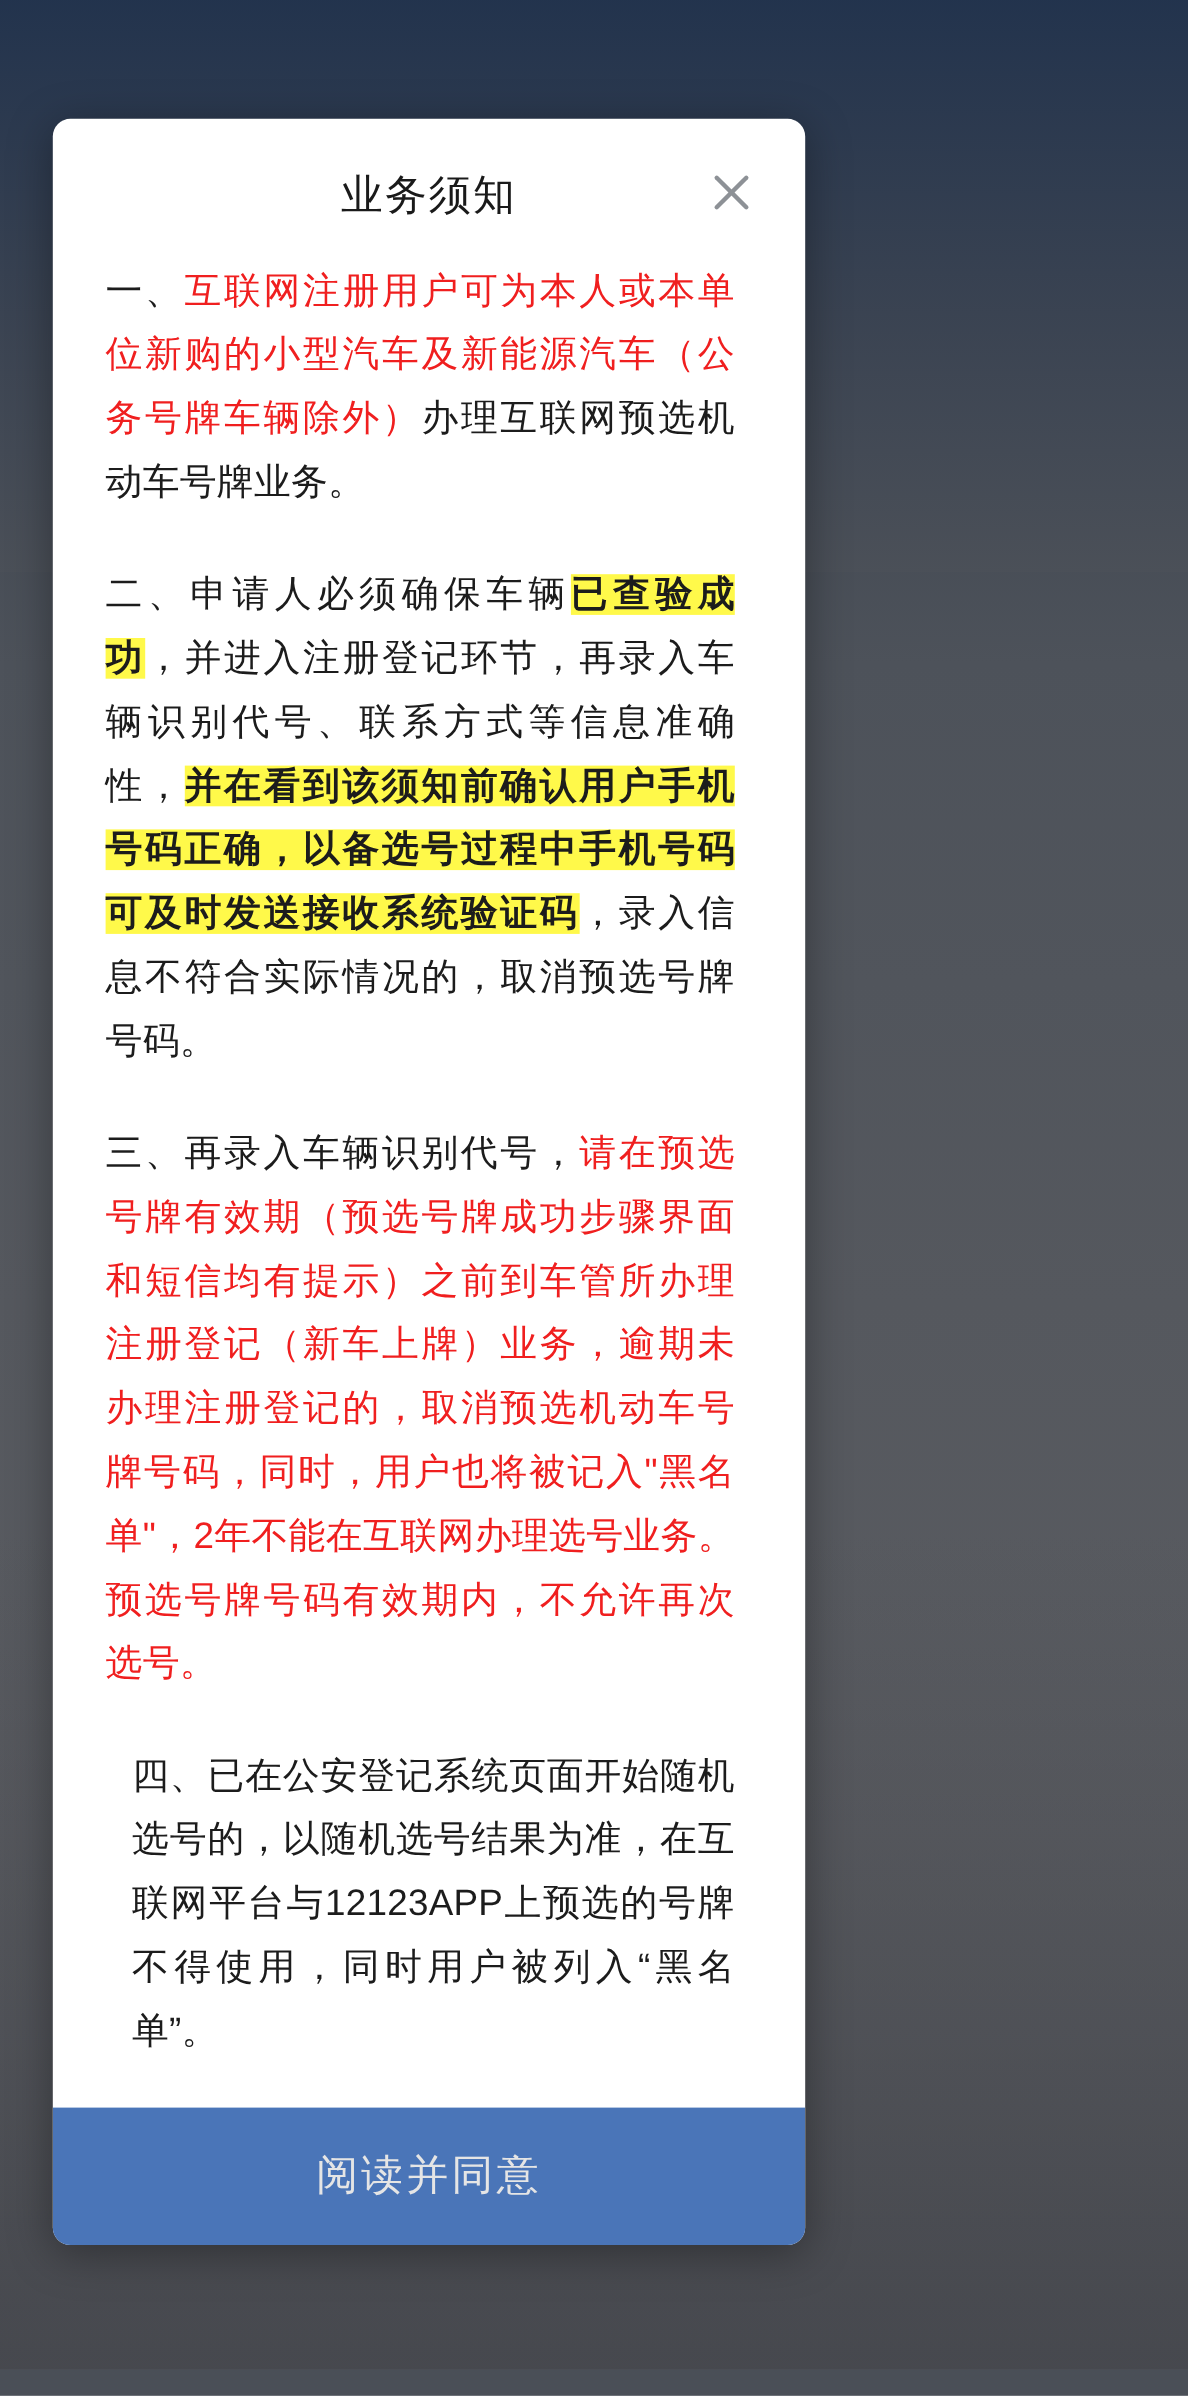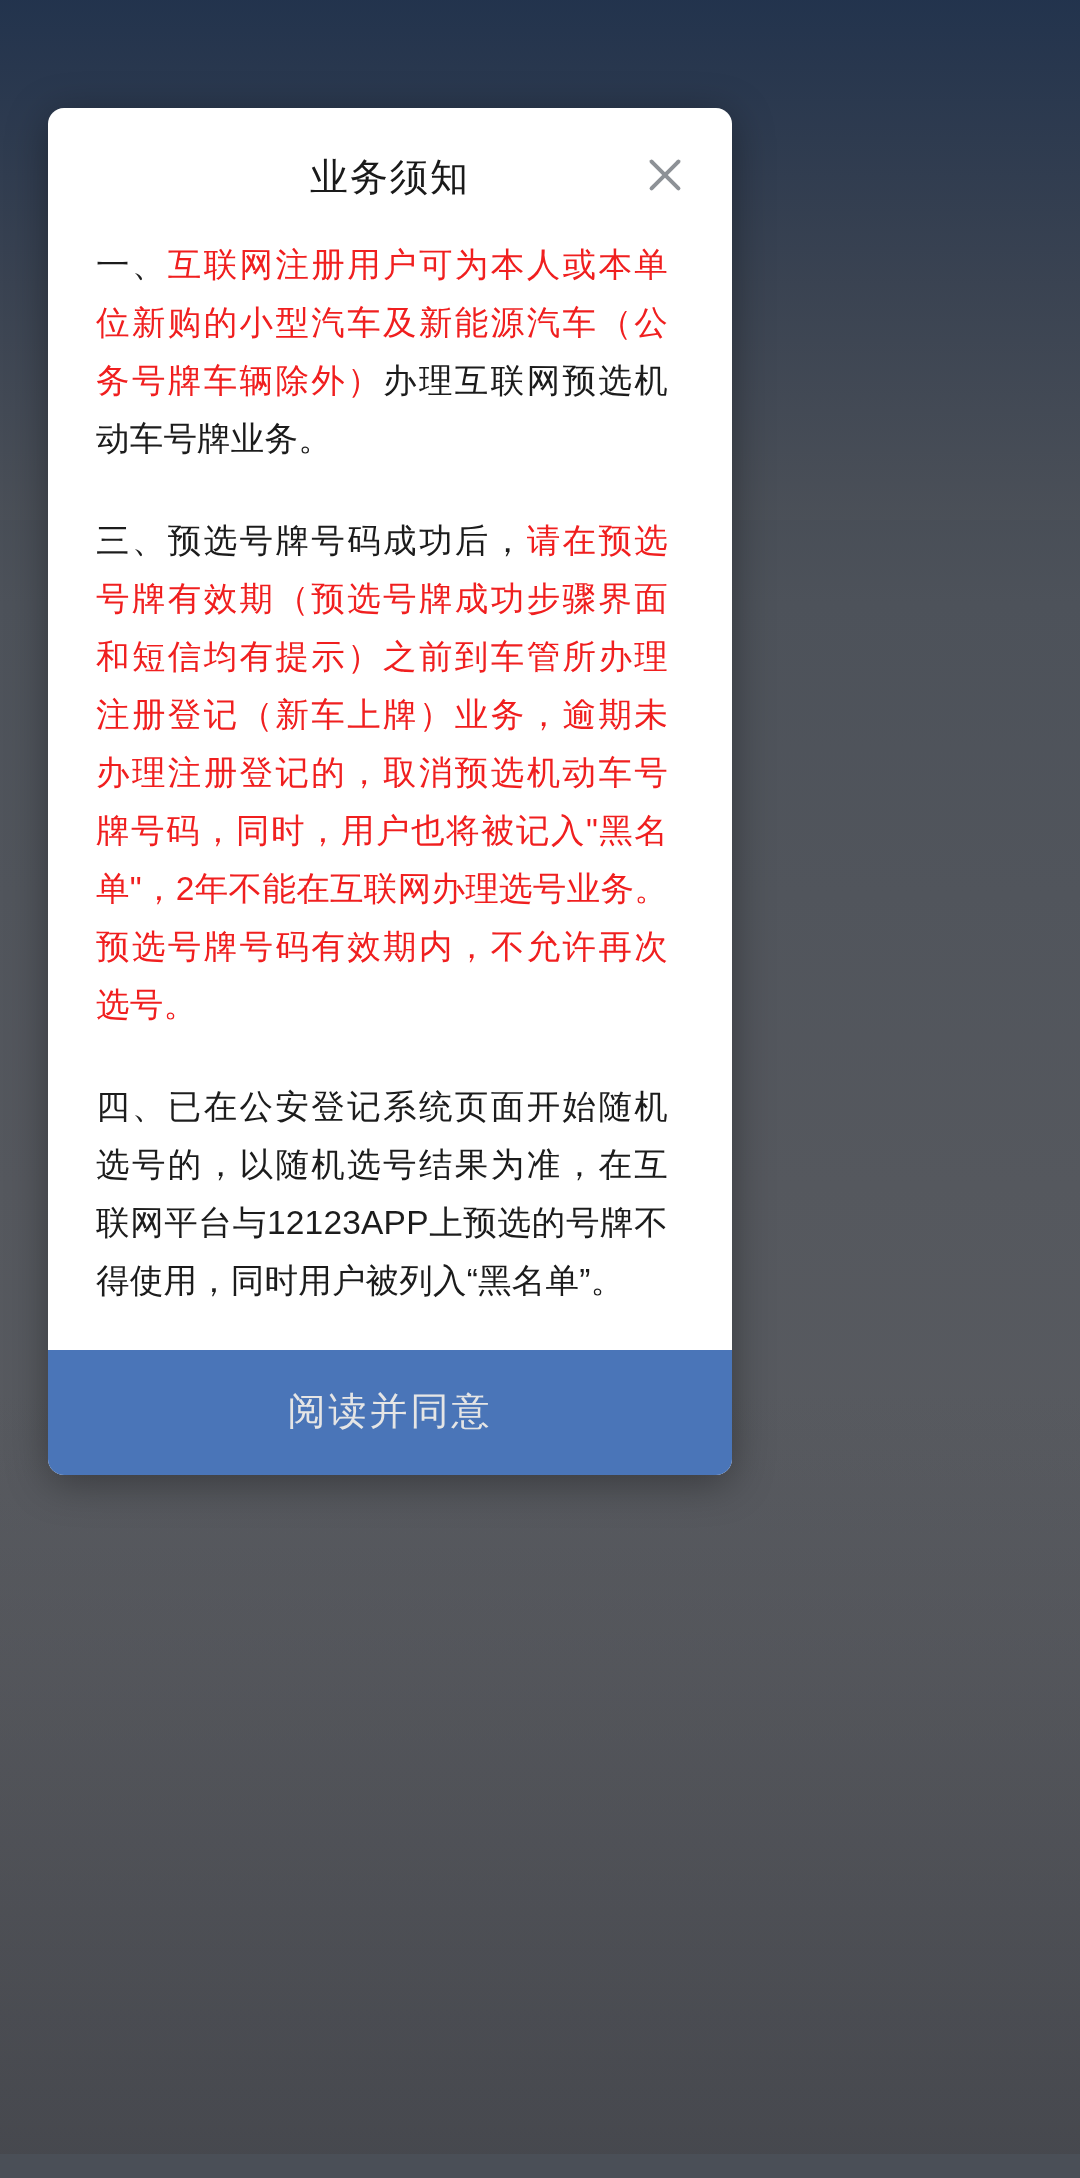--- a/index.html
+++ b/index.html
@@ -88,21 +88,21 @@
     padding: 10px 64px 34px 48px;
   }
   .para {
     font-size: 33.5px;
     line-height: 58px;
     color: #1c1c1c;
     margin: 0 0 44px 0;
     text-align: justify;
     letter-spacing: 0.2px;
   }
-  .para:last-child { margin-bottom: 6px; }
+  .para:last-child { margin-bottom: 6px; margin-left: 24px; }
   .red { color: #f01f1f; }
   .hl {
     background: #fff94a;
     color: #1c1c1c;
     font-weight: bold;
   }
 
   .agree-button {
     display: block;
     width: 100%;
@@ -123,20 +123,21 @@
 
   <div class="dialog">
 
     <div class="dialog-header">
       <div class="dialog-title">业务须知</div>
       <div class="close-icon"></div>
     </div>
 
     <div class="dialog-body">
       <p class="para"><span>一、</span><span class="red">互联网注册用户可为本人或本单位新购的小型汽车及新能源汽车（公务号牌车辆除外）</span><span>办理互联网预选机动车号牌业务。</span></p>
-      <p class="para"><span>三、预选号牌号码成功后，</span><span class="red">请在预选号牌有效期（预选号牌成功步骤界面和短信均有提示）之前到车管所办理注册登记（新车上牌）业务，逾期未办理注册登记的，取消预选机动车号牌号码，同时，用户也将被记入"黑名单"，2年不能在互联网办理选号业务。预选号牌号码有效期内，不允许再次选号。</span></p>
+      <p class="para"><span>二、申请人必须确保车辆</span><span class="hl">已查验成功</span><span>，并进入注册登记环节，再录入车辆识别代号、联系方式等信息准确性，</span><span class="hl">并在看到该须知前确认用户手机号码正确，以备选号过程中手机号码可及时发送接收系统验证码</span><span>，录入信息不符合实际情况的，取消预选号牌号码。</span></p>
+      <p class="para"><span>三、再录入车辆识别代号，</span><span class="red">请在预选号牌有效期（预选号牌成功步骤界面和短信均有提示）之前到车管所办理注册登记（新车上牌）业务，逾期未办理注册登记的，取消预选机动车号牌号码，同时，用户也将被记入"黑名单"，2年不能在互联网办理选号业务。预选号牌号码有效期内，不允许再次选号。</span></p>
       <p class="para"><span>四、已在公安登记系统页面开始随机选号的，以随机选号结果为准，在互联网平台与12123APP上预选的号牌不得使用，同时用户被列入“黑名单”。</span></p>
     </div>
 
     <button class="agree-button">阅读并同意</button>
   </div>
 
 </div>
 
 </body></html>

